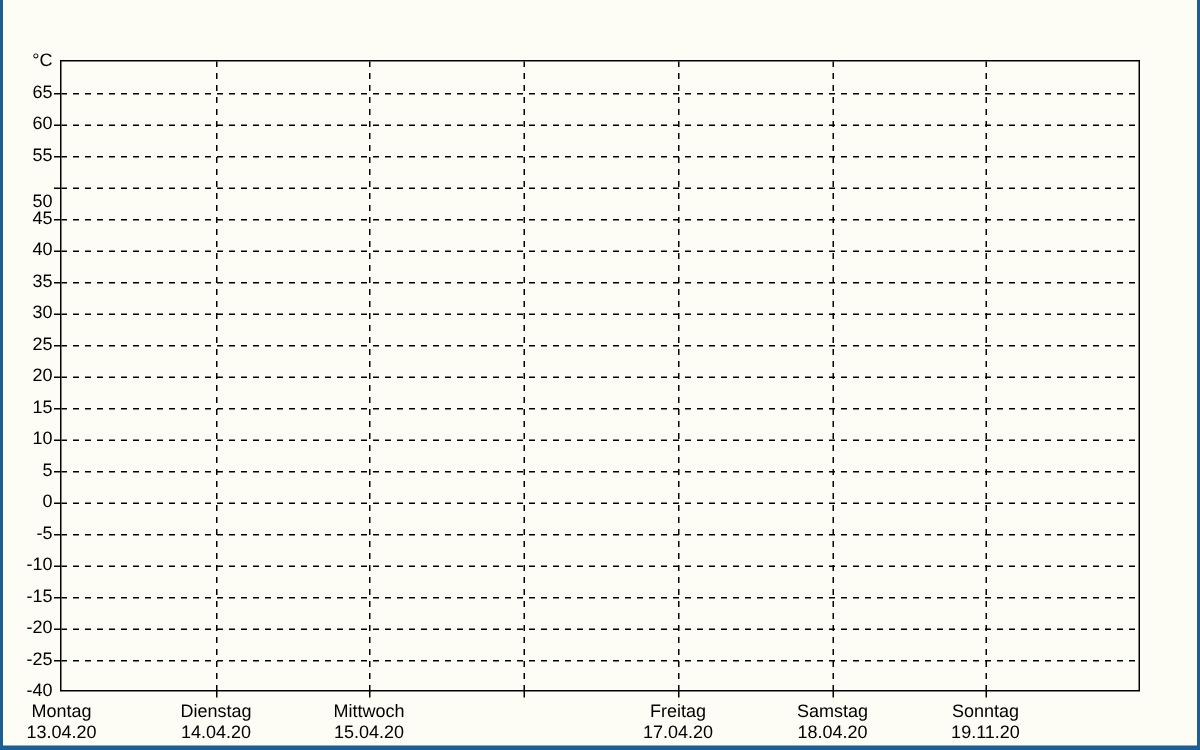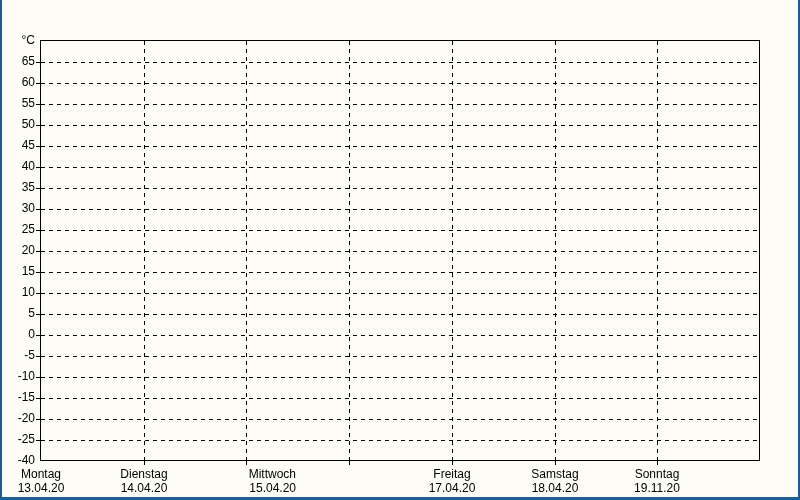--- a/index.html
+++ b/index.html
@@ -124,21 +124,21 @@
         <div class="vgrid" style="left: 514px;"></div>
         <div class="xtickmark" style="left: 514px;"></div>
         <div class="vgrid" style="left: 616px;"></div>
         <div class="xtickmark" style="left: 616px;"></div>
       </div>
     <div id="ylabels">
         <div class="ylabel" style="top: -7px;">°C</div>
         <div class="ylabel" style="top: 14px;">65</div>
         <div class="ylabel" style="top: 35px;">60</div>
         <div class="ylabel" style="top: 56px;">55</div>
-        <div class="ylabel" style="top: 77px; margin-left: 31px;">50</div>
+        <div class="ylabel" style="top: 87px; margin-left: 31px;">50</div>
         <div class="ylabel" style="top: 98px;">45</div>
         <div class="ylabel" style="top: 119px; padding-left: 28px;">40</div>
         <div class="ylabel" style="top: 140px;">35</div>
         <div class="ylabel" style="top: 161px;">30</div>
         <div class="ylabel" style="top: 182px;">25</div>
         <div class="ylabel" style="top: 203px;">20</div>
         <div class="ylabel" style="top: 224px;">15</div>
         <div class="ylabel" style="top: 245px;">10</div>
         <div class="ylabel" style="top: 266px;">5</div>
         <div class="ylabel" style="top: 287px;">0</div>
@@ -151,21 +151,21 @@
       </div>
     <div id="xlabels">
         <div class="xlabel" style="left: -50px;">
           <div class="day">Montag</div>
           <div class="date">13.04.20</div>
         </div>
         <div class="xlabel" style="left: 53px;">
           <div class="day">Dienstag</div>
           <div class="date">14.04.20</div>
         </div>
-        <div class="xlabel" style="left: 155px; text-align: right;">
+        <div class="xlabel" style="left: 155px;">
           <div class="day">Mittwoch</div>
           <div class="date">15.04.20</div>
         </div>
         <div class="xlabel" style="left: 361px;">
           <div class="day">Freitag</div>
           <div class="date">17.04.20</div>
         </div>
         <div class="xlabel" style="left: 464px;">
           <div class="day">Samstag</div>
           <div class="date">18.04.20</div>

